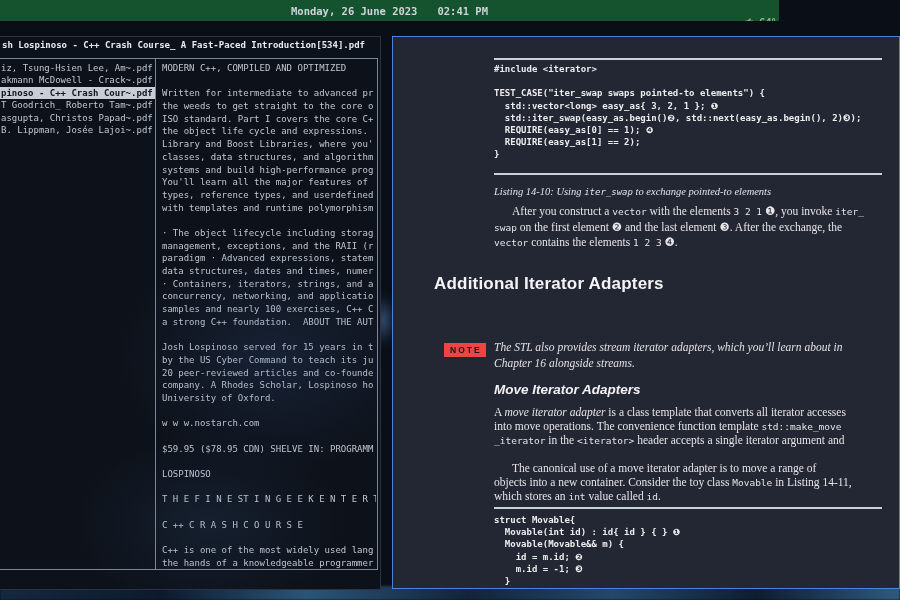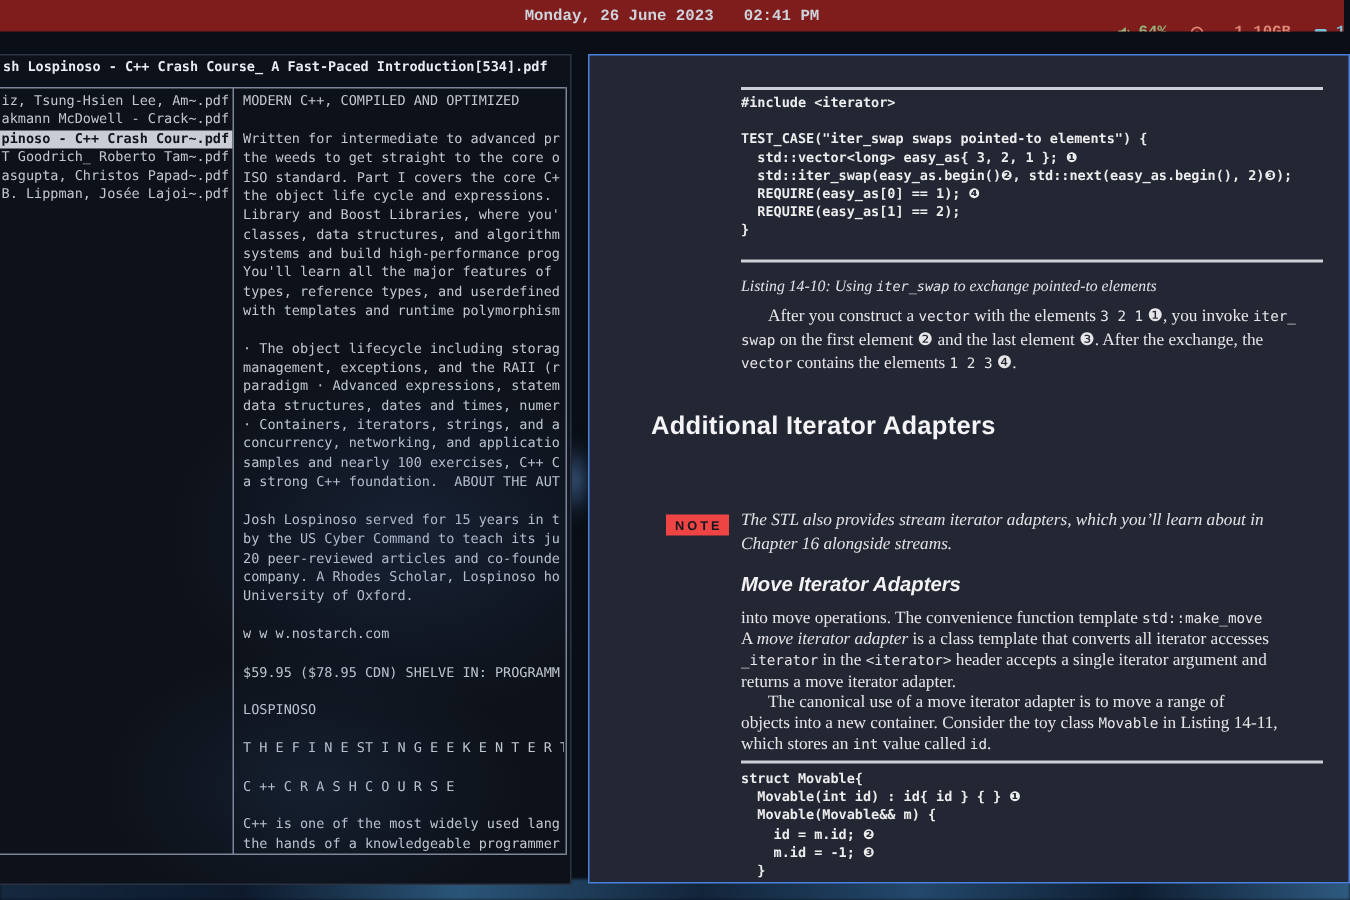--- a/index.html
+++ b/index.html
@@ -14,24 +14,23 @@
     background:linear-gradient(90deg,#14283f 0%,#0d1a2c 18%,#2a5578 34%,#12243a 52%,#23486b 68%,#0e1d30 84%,#2e5a80 100%);
     filter:blur(1px);
   }
   .wall-glow{
     position:absolute;left:366px;top:288px;width:34px;height:64px;z-index:0;
     background:radial-gradient(closest-side,rgba(90,140,200,.5),rgba(40,70,110,.15) 70%,transparent);
     filter:blur(2px);
   }
   
   .topbar{
-    position:absolute;left:0;top:0;width:896px;height:21px;z-index:2;
-    background:#7f1d1d;color:#ced3dc;font-size:10.5px;font-weight:bold;
+    position:absolute;left:0;top:0;width:779px;height:21px;z-index:2;
+    background:#14532d;color:#ced3dc;font-size:10.5px;font-weight:bold;
     overflow:hidden;
-    font-family:Liberation Mono, monospace;
   }
   .topbar-center{
     position:absolute;left:0;top:0;width:100%;height:21px;
     display:flex;align-items:center;justify-content:center;gap:20px;white-space:pre;
   }
   .topbar-right{
     position:absolute;left:745px;top:16px;height:21px;
     display:flex;align-items:flex-start;gap:15px;white-space:nowrap;
   }
   .tb-group{display:flex;align-items:center;gap:4px;}
@@ -244,24 +243,23 @@
       <div class="bline"><span class="seg-m">vector</span><span class="seg-r"> contains the elements </span><span class="seg-m">1 2 3</span><span class="seg-r"> ❹.</span></div>
     </div>
   <div class="pdf-heading">Additional Iterator Adapters</div>
   <div class="note-badge">NOTE</div>
   <div class="note-text pdf-para">
       <div class="bline">The STL also provides stream iterator adapters, which you’ll learn about in</div>
       <div class="bline">Chapter 16 alongside streams.</div>
     </div>
   <div class="pdf-subheading">Move Iterator Adapters</div>
   <div class="pdf-para para3">
+      <div class="bline"><span class="seg-r">A </span><span class="seg-i">move iterator adapter</span><span class="seg-r"> is a class template that converts all iterator accesses</span></div>
       <div class="bline"><span class="seg-r">into move operations. The convenience function template </span><span class="seg-m">std::make_move</span></div>
-      <div class="bline"><span class="seg-r">A </span><span class="seg-i">move iterator adapter</span><span class="seg-r"> is a class template that converts all iterator accesses</span></div>
       <div class="bline"><span class="seg-m">_iterator</span><span class="seg-r"> in the </span><span class="seg-m">&lt;iterator&gt;</span><span class="seg-r"> header accepts a single iterator argument and</span></div>
-      <div class="bline">returns a move iterator adapter.</div>
     </div>
   <div class="pdf-para para4 indent-first">
       <div class="bline">The canonical use of a move iterator adapter is to move a range of</div>
       <div class="bline"><span class="seg-r">objects into a new container. Consider the toy class </span><span class="seg-m">Movable</span><span class="seg-r"> in Listing 14-11,</span></div>
       <div class="bline"><span class="seg-r">which stores an </span><span class="seg-m">int</span><span class="seg-r"> value called </span><span class="seg-m">id</span><span class="seg-r">.</span></div>
     </div>
   <div class="rule rule3"></div>
   <div class="codeblock code2">
       <div class="cline">struct Movable{</div>
       <div class="cline">  Movable(int id) : id{ id } { } ❶</div>

